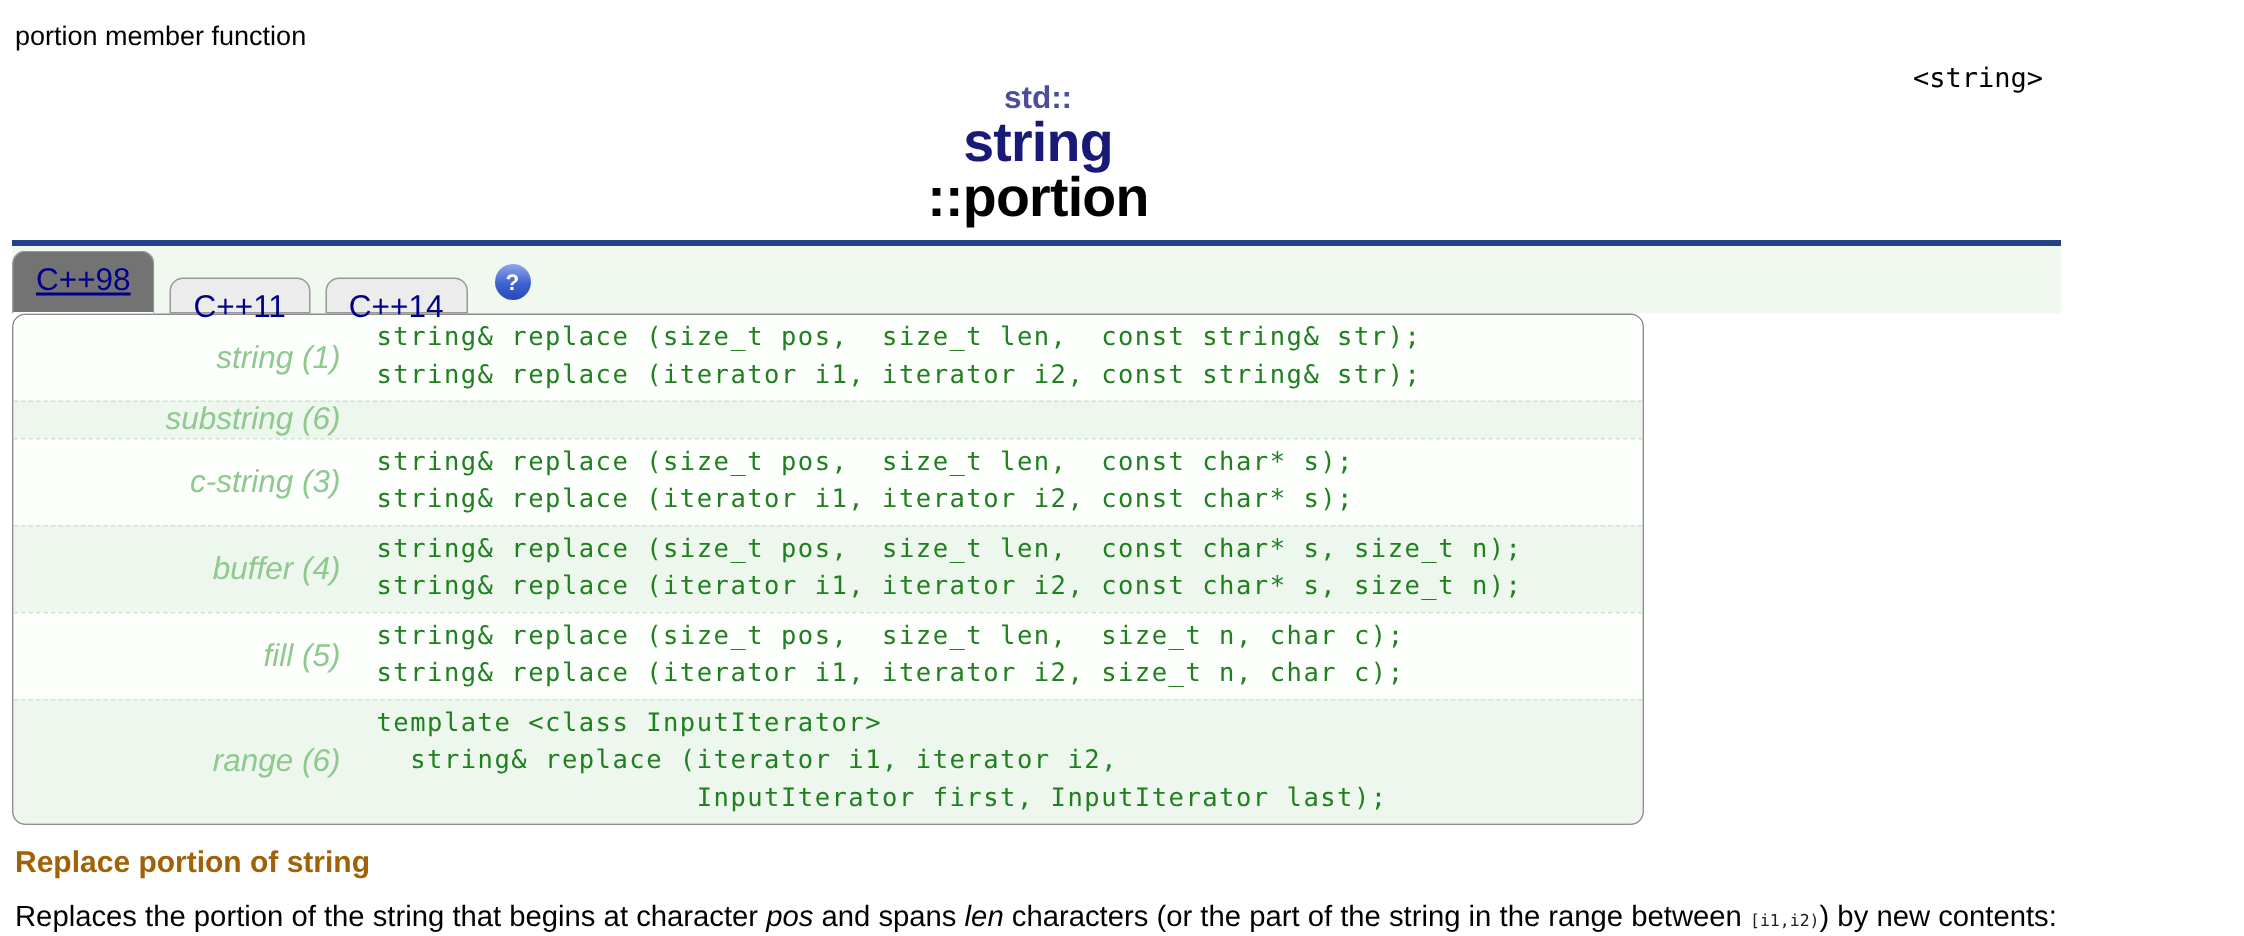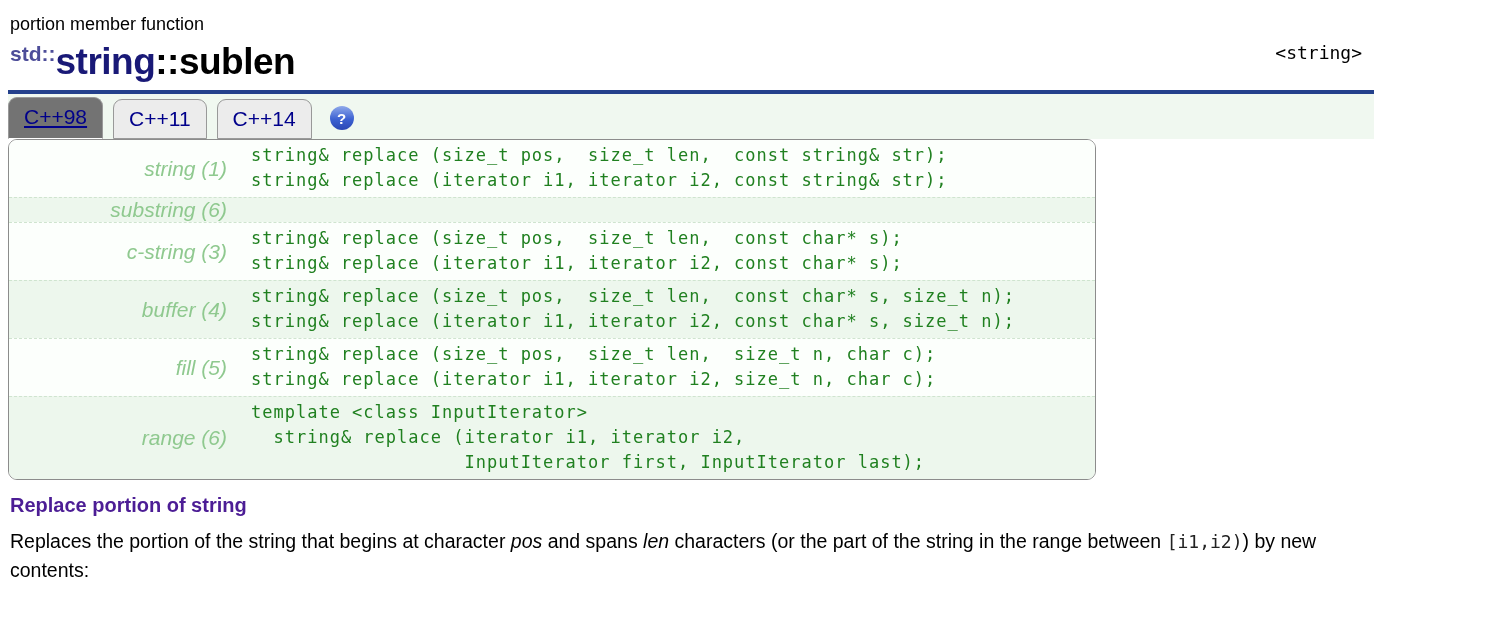--- a/index.html
+++ b/index.html
@@ -14,35 +14,35 @@
   .page { padding: 14px 0 0 8px; position: relative; width: 1374px; }
 
   .kicker { font-size: 18px; color: #000; padding-left: 2px; }
 
   .headerref {
     position: absolute; top: 42px; right: 12px;
     font-family: "DejaVu Sans Mono", monospace;
     font-size: 18px; color: #000;
   }
 
-  .title { display: flex; align-items: flex-start; margin-top: 8px; padding-left: 2px; line-height: 1; }
+  .title { display: flex; align-items: center; margin-top: 20px; padding-left: 2px; line-height: 1; flex-direction: column; }
   .t-std    { font-size: 21px; font-weight: bold; color: #4d4d99; }
   .t-class  { font-size: 37px; font-weight: bold; color: #191977; letter-spacing: -0.5px; }
   .t-member { font-size: 37px; font-weight: bold; color: #000000; letter-spacing: -0.5px; }
 
   .rule { margin-top: 10px; height: 4px; background: #24418c; width: 1366px; }
 
   .tabbar {
     width: 1366px; height: 45px;
     background: #f0f8f0;
     display: flex; align-items: flex-end;
     padding-top: 3px;
   }
   .tab {
-    height: 40px;
+    height: 24px;
     border: 1px solid #999;
     border-radius: 9px 9px 0 0;
     background: #ececec;
     color: #00008b;
     font-size: 21px;
     padding: 7px 15px 0 15px;
     margin-right: 10px;
     cursor: pointer;
   }
   .tab.active {
@@ -85,47 +85,47 @@
     letter-spacing: 1px;
     line-height: 25px;
     color: #208020;
     white-space: pre;
     padding: 3px 0 4px 0;
     align-self: center;
   }
 
   .section-heading {
     margin-top: 14px; padding-left: 2px;
-    font-size: 20px; font-weight: bold; color: #4c1d95;
+    font-size: 20px; font-weight: bold; color: #a16207;
   }
   .section-para {
     margin-top: 10px; padding-left: 2px;
     font-size: 19.5px; line-height: 29px; color: #000;
     width: 1374px;
   }
   .section-para .em { font-style: italic; }
   .section-para .code {
     font-family: "DejaVu Sans Mono", monospace;
-    font-size: 18px;
+    font-size: 11px;
     color: #222;
   }
 </style>
 </head>
 <body>
 
 <div class="page">
 
   <div class="kicker">portion member function</div>
 
   <div class="headerref">&lt;string&gt;</div>
 
   <h1 class="title">
     <span class="t-std">std::</span>
     <span class="t-class">string</span>
-    <span class="t-member">::sublen</span>
+    <span class="t-member">::portion</span>
   </h1>
 
   <div class="rule"></div>
 
   <div class="tabbar">
     <div class="tab active">C++98</div>
     <div class="tab">C++11</div>
     <div class="tab">C++14</div>
     <div class="help">?</div>
   </div>

